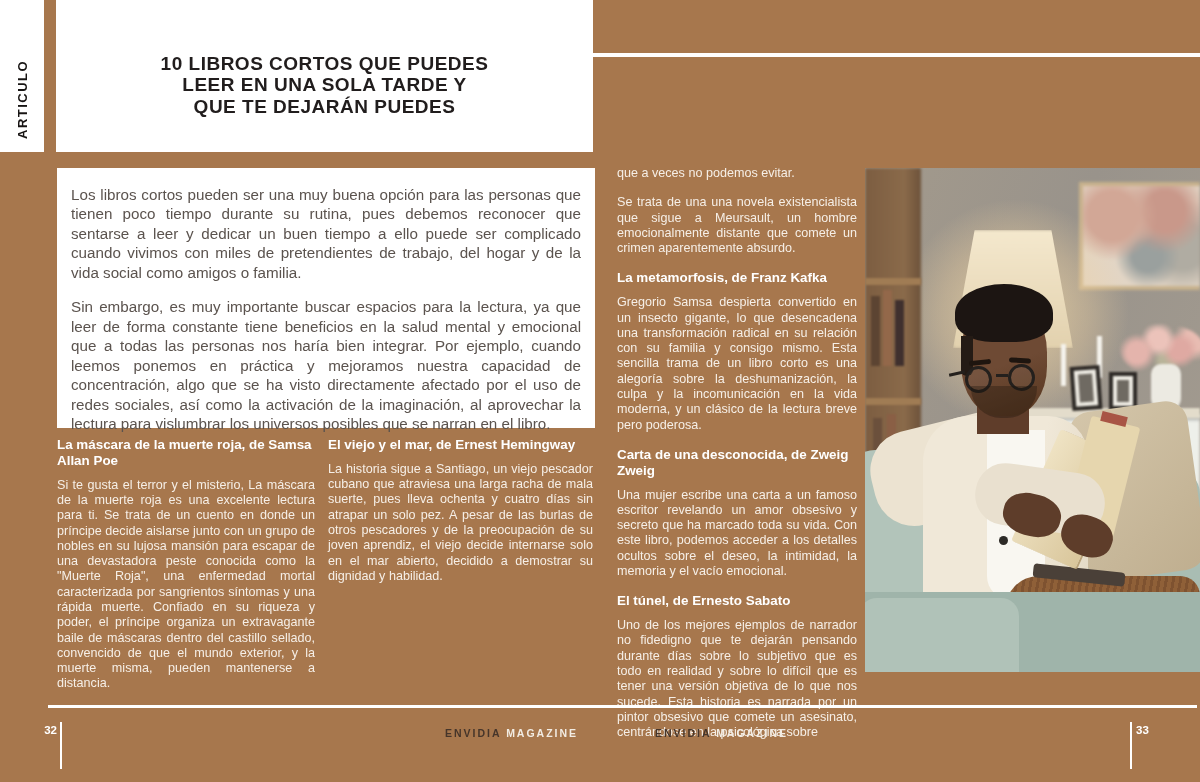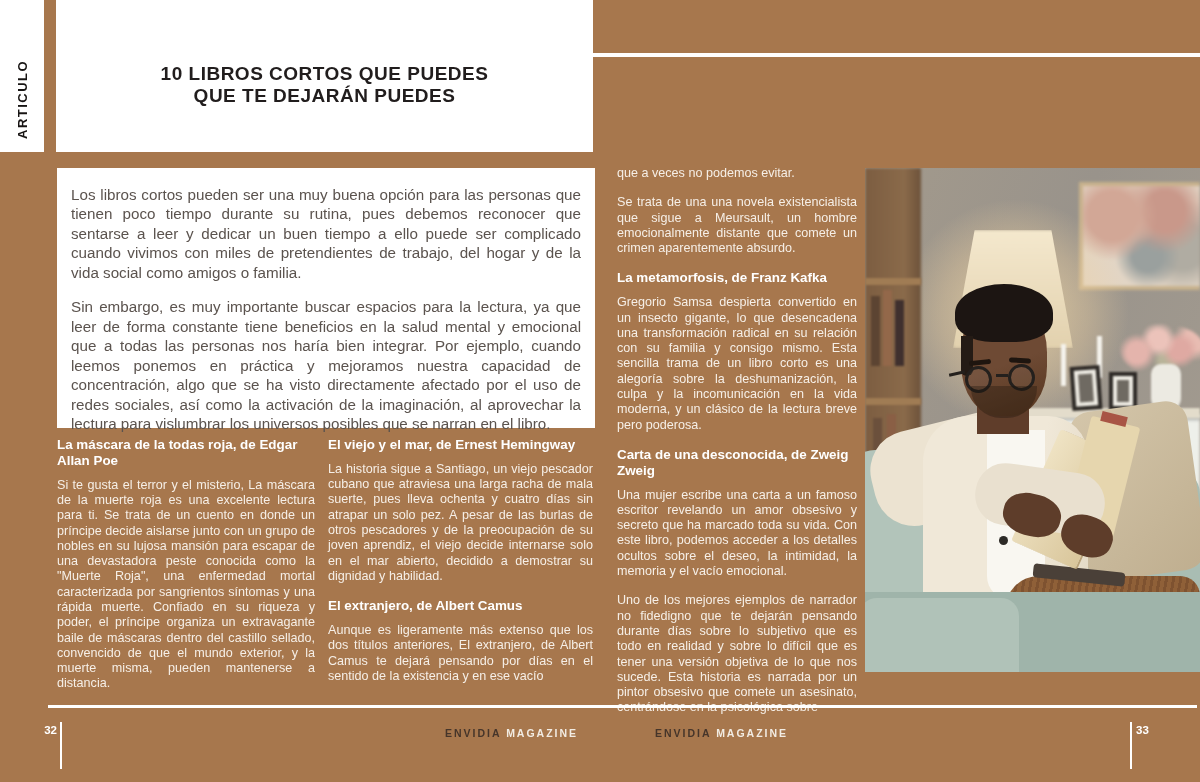--- a/index.html
+++ b/index.html
@@ -127,61 +127,59 @@
 <body>
 
 <div id="spread">
 
   <div class="white-left"></div>
   <div class="articulo">ARTICULO</div>
 
   <div class="title-panel">
     <h1 class="article-title">
       <div>10 LIBROS CORTOS QUE PUEDES</div>
+      <div>LEER EN UNA SOLA TARDE Y</div>
       <div>QUE TE DEJARÁN PUEDES</div>
     </h1>
   </div>
 
   <div class="rule-top-right"></div>
 
   <div class="intro-box">
     <p>Los libros cortos pueden ser una muy buena opción para las personas que tienen poco tiempo durante su rutina, pues debemos reconocer que sentarse a leer y dedicar un buen tiempo a ello puede ser complicado cuando vivimos con miles de pretendientes de trabajo, del hogar y de la vida social como amigos o familia.</p>
     <p>Sin embargo, es muy importante buscar espacios para la lectura, ya que leer de forma constante tiene beneficios en la salud mental y emocional que a todas las personas nos haría bien integrar. Por ejemplo, cuando leemos ponemos en práctica y mejoramos nuestra capacidad de concentración, algo que se ha visto directamente afectado por el uso de redes sociales, así como la activación de la imaginación, al aprovechar la lectura para vislumbrar los universos posibles que se narran en el libro.</p>
   </div>
 
   <div class="col" id="col1">
     <div class="sec">
-      <h3>La máscara de la todas roja, de Edgar Allan Poe</h3>
+      <h3>La máscara de la muerte roja, de Samsa Allan Poe</h3>
       <p>Si te gusta el terror y el misterio, La máscara de la muerte roja es una excelente lectura para ti. Se trata de un cuento en donde un príncipe decide aislarse junto con un grupo de nobles en su lujosa mansión para escapar de una devastadora peste conocida como la "Muerte Roja", una enfermedad mortal caracterizada por sangrientos síntomas y una rápida muerte. Confiado en su riqueza y poder, el príncipe organiza un extravagante baile de máscaras dentro del castillo sellado, convencido de que el mundo exterior, y la muerte misma, pueden mantenerse a distancia.</p>
     </div>
   </div>
 
   <div class="col" id="col2">
     <div class="sec">
       <h3>El viejo y el mar, de Ernest Hemingway</h3>
       <p>La historia sigue a Santiago, un viejo pescador cubano que atraviesa una larga racha de mala suerte, pues lleva ochenta y cuatro días sin atrapar un solo pez. A pesar de las burlas de otros pescadores y de la preocupación de su joven aprendiz, el viejo decide internarse solo en el mar abierto, decidido a demostrar su dignidad y habilidad.</p>
-    </div>
-    <div class="sec">
-      <h3>El extranjero, de Albert Camus</h3>
-      <p>Aunque es ligeramente más extenso que los dos títulos anteriores, El extranjero, de Albert Camus te dejará pensando por días en el sentido de la existencia y en ese vacío</p>
     </div>
   </div>
 
   <div class="col" id="col3">
     <p>que a veces no podemos evitar.</p>
     <p>Se trata de una una novela existencialista que sigue a Meursault, un hombre emocionalmente distante que comete un crimen aparentemente absurdo.</p>
     <div class="sec">
       <h3>La metamorfosis, de Franz Kafka</h3>
       <p>Gregorio Samsa despierta convertido en un insecto gigante, lo que desencadena una transformación radical en su relación con su familia y consigo mismo. Esta sencilla trama de un libro corto es una alegoría sobre la deshumanización, la culpa y la incomunicación en la vida moderna, y un clásico de la lectura breve pero poderosa.</p>
     </div>
     <div class="sec">
       <h3>Carta de una desconocida, de Zweig Zweig</h3>
       <p>Una mujer escribe una carta a un famoso escritor revelando un amor obsesivo y secreto que ha marcado toda su vida. Con este libro, podemos acceder a los detalles ocultos sobre el deseo, la intimidad, la memoria y el vacío emocional.</p>
     </div>
     <div class="sec">
+      <h3>El túnel, de Ernesto Sabato</h3>
       <p>Uno de los mejores ejemplos de narrador no fidedigno que te dejarán pensando durante días sobre lo subjetivo que es todo en realidad y sobre lo difícil que es tener una versión objetiva de lo que nos sucede. Esta historia es narrada por un pintor obsesivo que comete un asesinato, centrándose en la psicológica sobre</p>
     </div>
   </div>
 
   <div class="photo">
     <div class="ph wall"></div>
     <div class="ph painting">
       <div class="ph painting-art"></div>
     </div>
     <div class="ph lamp-glow"></div>

